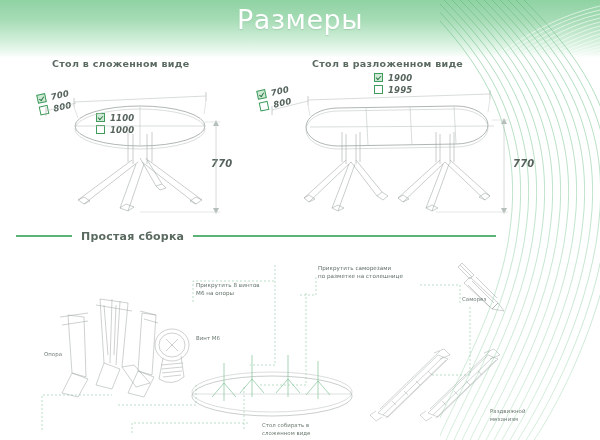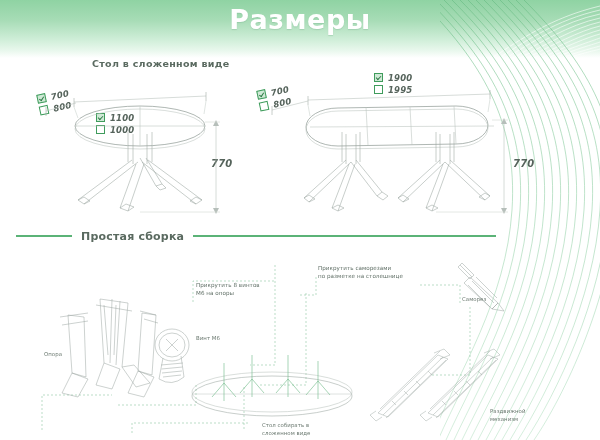--- a/index.html
+++ b/index.html
@@ -12,35 +12,35 @@
   #page{position:absolute;inset:0;width:600px;height:440px;overflow:hidden;background:#fff;}
 
   
   .header{
     position:absolute;left:0;top:0;width:600px;height:58px;
     background:linear-gradient(180deg,#8fd3a3 0%,#a7dcb6 35%,#cfeed8 68%,#eaf8ee 88%,#ffffff 100%);
     overflow:hidden;
   }
   .header-title{
     position:absolute;left:0;top:4px;width:600px;text-align:center;
-    font-size:27px;font-weight:bold;color:#ffffff;letter-spacing:.5px;
+    font-size:27px;font-weight:normal;color:#ffffff;letter-spacing:.5px;
     font-family:"DejaVu Sans", sans-serif;
     text-shadow:0 1px 1px rgba(120,175,140,.35);
   }
   .header-swoosh{position:absolute;right:0;top:0;width:200px;height:58px;}
 
   
   .ribbon{position:absolute;right:0;top:0;width:160px;height:440px;pointer-events:none;}
 
   
   .cap{
     position:absolute;font-size:9.5px;font-weight:bold;color:#5a6a60;
     font-family:"DejaVu Sans", sans-serif;letter-spacing:.3px;white-space:nowrap;
   }
-  .cap-folded{left:52px;top:58px;margin-left:40px;}
+  .cap-folded{left:52px;top:58px;}
   .cap-ext{left:312px;top:58px;}
 
   
   .optgroup{position:absolute;}
   .optrow{display:flex;align-items:center;height:11px;margin-bottom:1px;}
   .cbx{
     width:7px;height:7px;border:1px solid #3f9c5c;background:#fff;
     margin-right:5px;position:relative;flex:0 0 auto;
   }
   .cbx.on{background:#cfe9d6;}
@@ -198,20 +198,21 @@
       <path d="M136 120 L142 118 L146 122 L140 124 Z" stroke="#9aa5a0"></path>
 
       <line x1="196" y1="56" x2="196" y2="146" stroke="#b6bfba"></line>
       <path d="M193 60 L196 54 L199 60" fill="#b6bfba" stroke="none"></path>
       <path d="M193 142 L196 148 L199 142" fill="#b6bfba" stroke="none"></path>
       <line x1="185" y1="56" x2="200" y2="56" stroke="#cdd4d0"></line>
       <line x1="120" y1="146" x2="200" y2="146" stroke="#cdd4d0"></line>
     </g>
   </svg>
 
+  <div class="cap cap-ext">Стол в разложенном виде</div>
 
   <div class="optgroup og-w-ext">
     <div class="optrow">
       <span class="cbx on"></span>
       <span class="optlabel">1900</span>
     </div>
     <div class="optrow">
       <span class="cbx"></span>
       <span class="optlabel">1995</span>
     </div>

